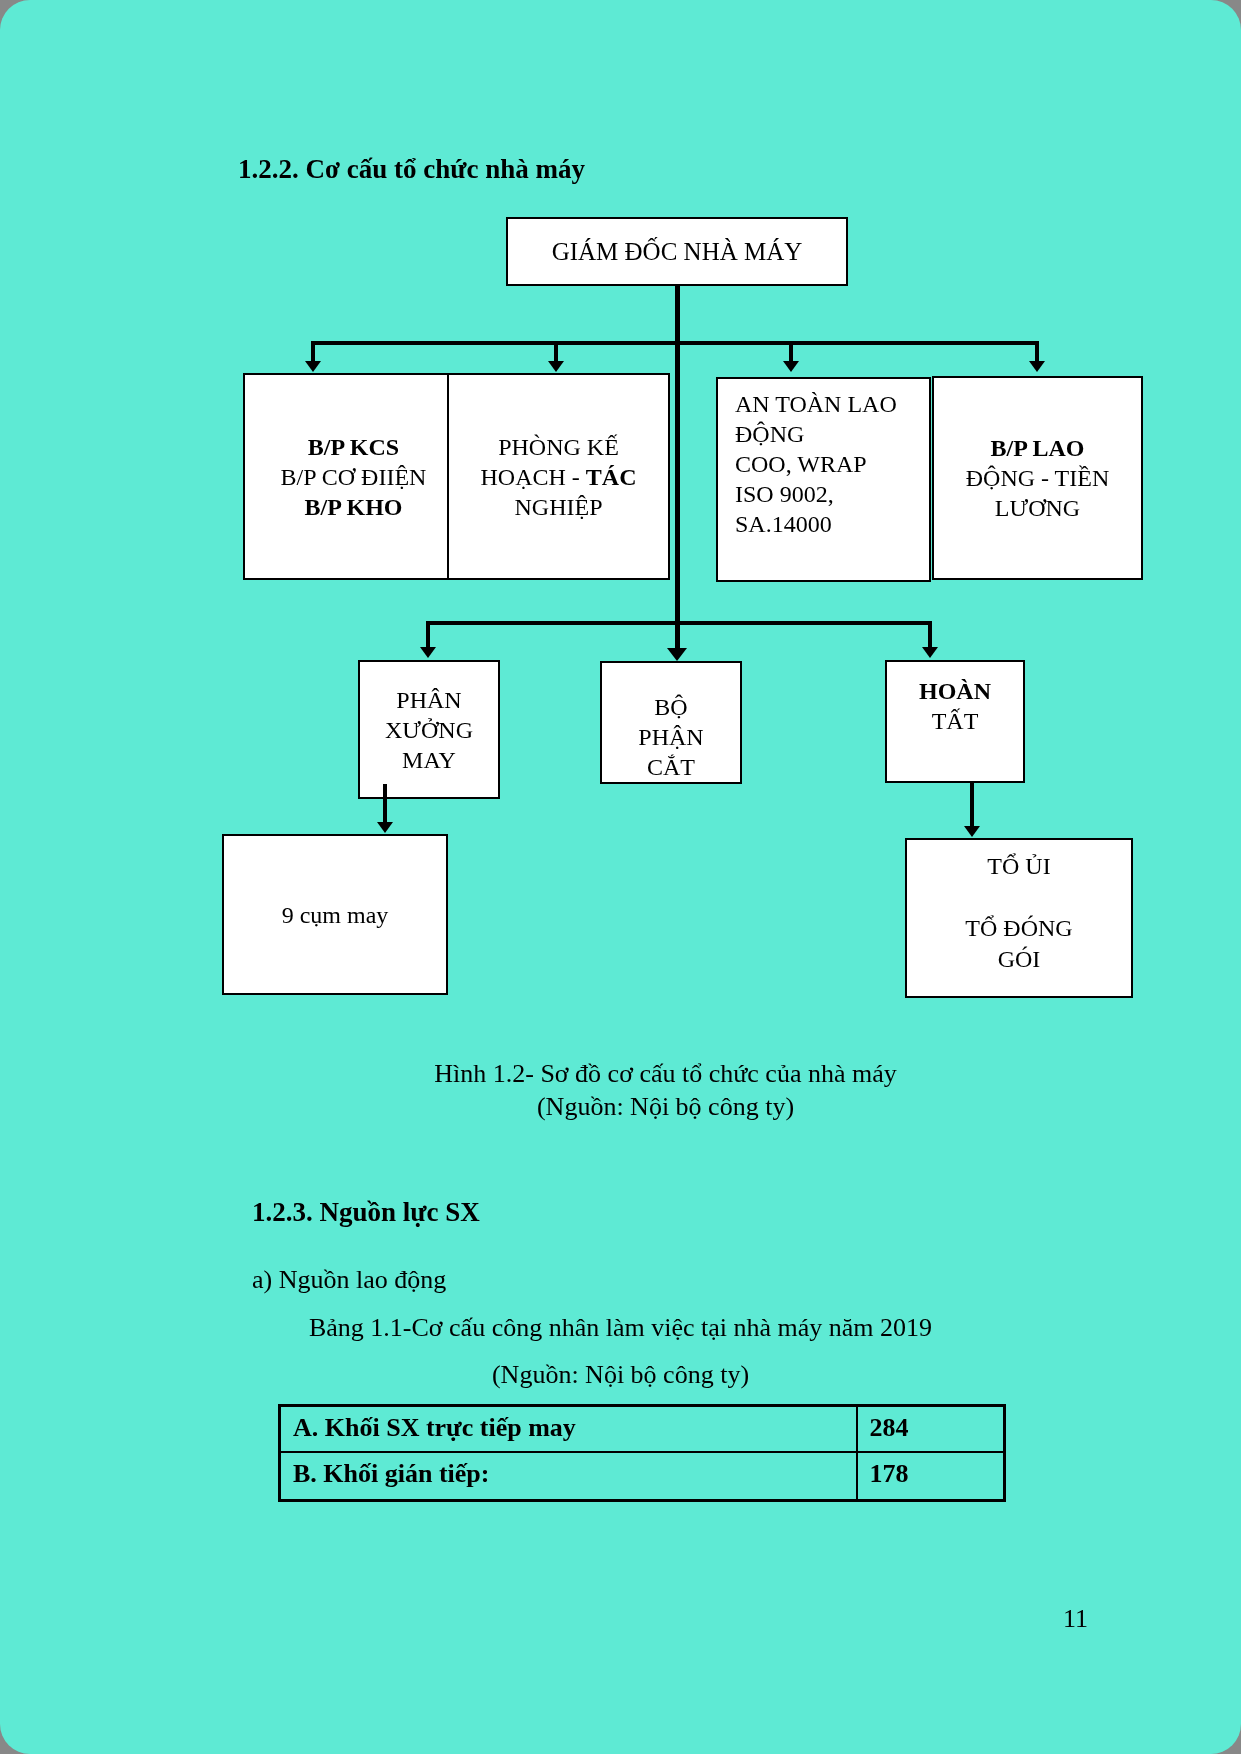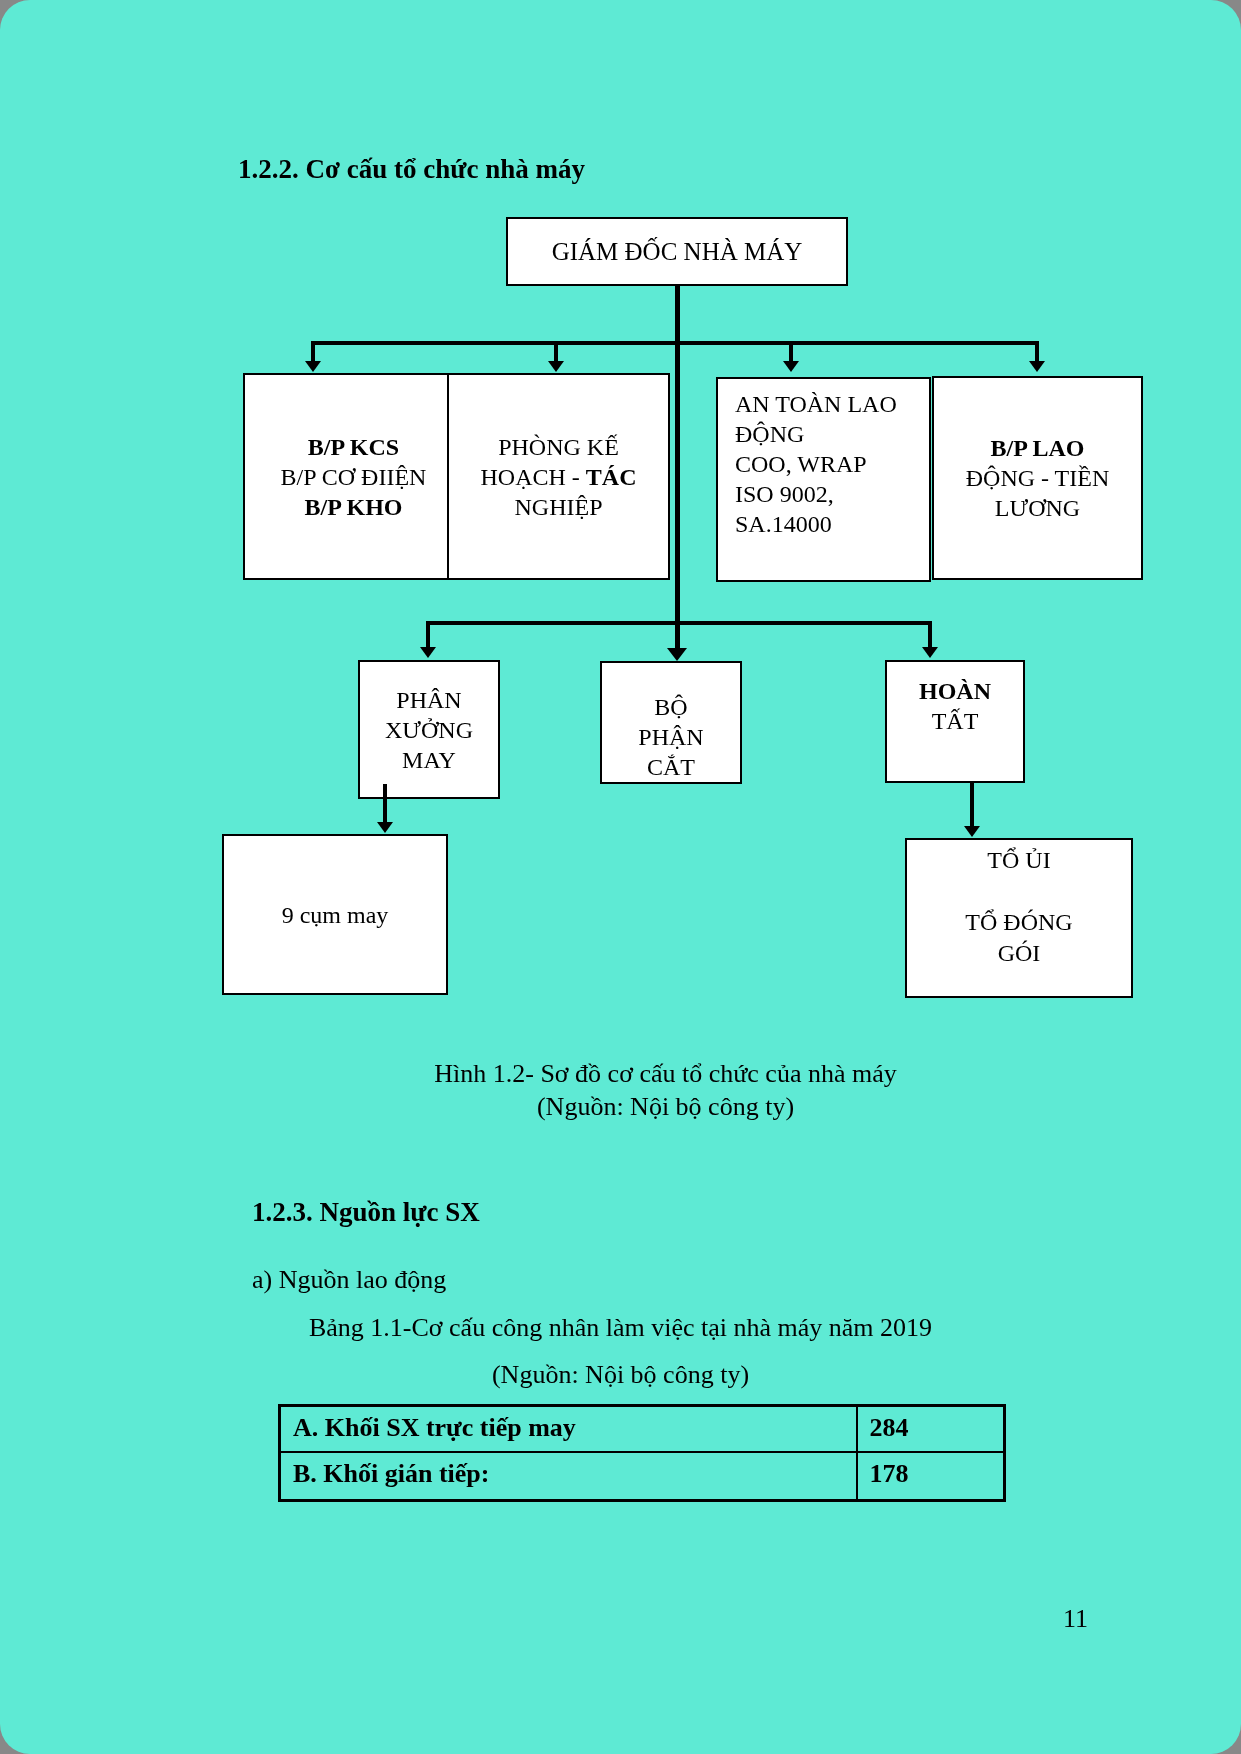--- a/index.html
+++ b/index.html
@@ -104,21 +104,21 @@
 
   <div class="vline" style="left:383px;top:784px;width:4px;height:39px;"></div>
   <div class="ahead" style="left:377px;top:822px;"></div>
   <div class="vline" style="left:970px;top:783px;width:4px;height:44px;"></div>
   <div class="ahead" style="left:964px;top:826px;"></div>
 
   <div class="obox" style="left:222px;top:834px;width:226px;height:161px;">
     <div class="ln">9 cụm may</div>
   </div>
 
-  <div class="obox" style="left:905px;top:838px;width:228px;height:160px;justify-content:flex-start;padding-top:5px;line-height:31px;">
+  <div class="obox" style="left:905px;top:838px;width:228px;height:160px;justify-content:flex-start;padding-top:11px;line-height:31px;">
     <div class="ln">TỔ ỦI</div>
     <div class="ln" style="height:31px;"></div>
     <div class="ln">TỔ ĐÓNG</div>
     <div class="ln">GÓI</div>
   </div>
 
   <div class="centerblock" style="left:45px;top:1057px;width:1241px;line-height:33px;">
     <div>Hình 1.2- Sơ đồ cơ cấu tổ chức của nhà máy</div>
     <div>(Nguồn: Nội bộ công ty)</div>
   </div>

